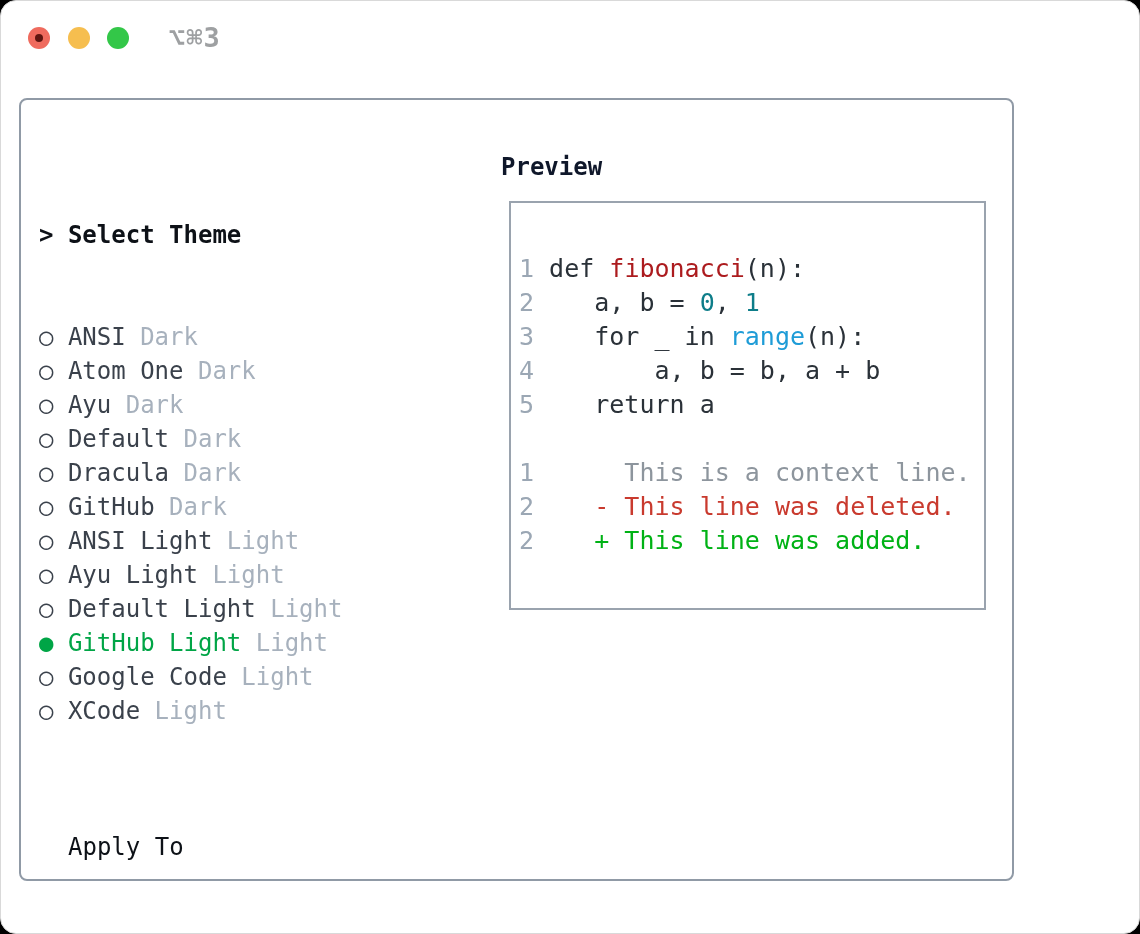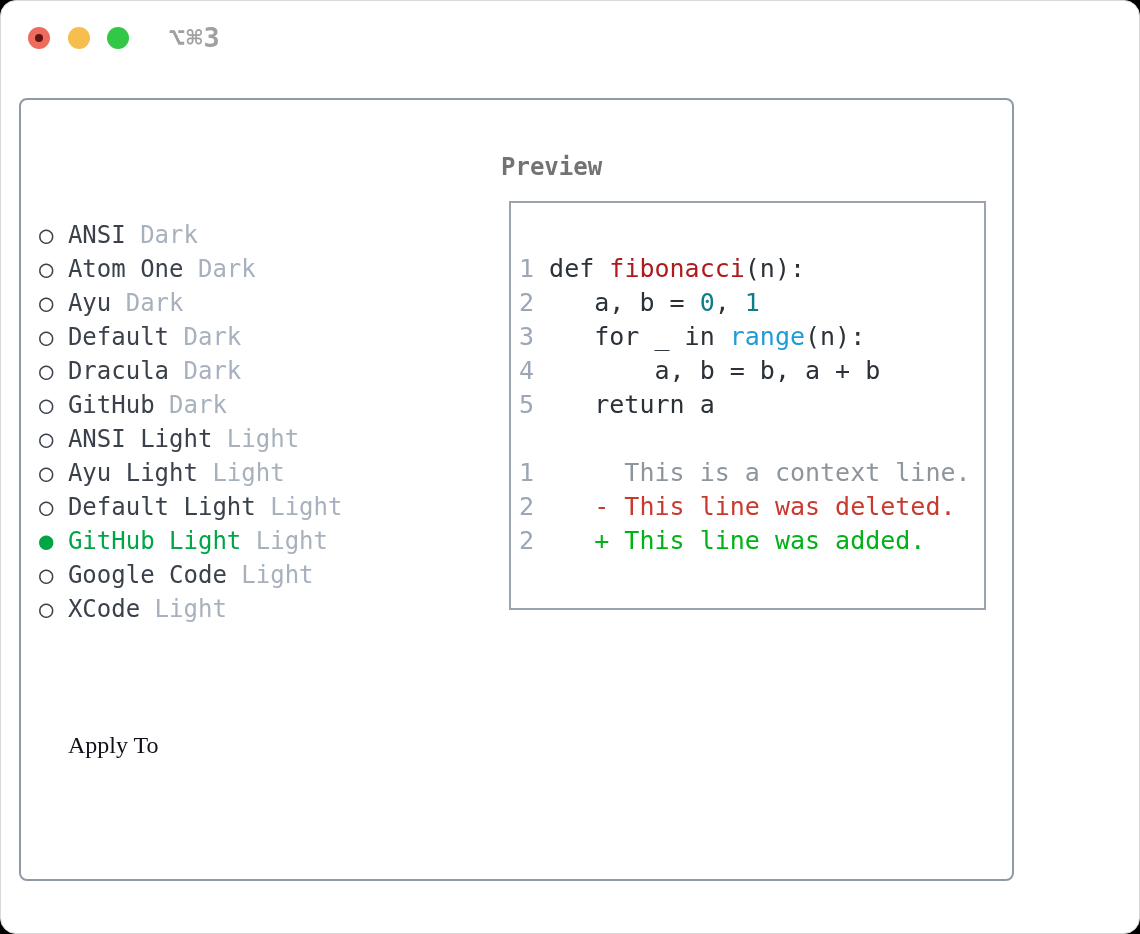--- a/index.html
+++ b/index.html
@@ -31,26 +31,27 @@
   <div class="titlebar">
     <div class="tl tl-red" style="background: rgb(239, 107, 94);"></div>
     <div class="tl tl-yellow" style="background: rgb(246, 190, 79);"></div>
     <div class="tl tl-green" style="background: rgb(51, 199, 72);"></div>
     <div class="shortcut" style="color: rgb(158, 160, 162);">⌥⌘3</div>
   </div>
 
   <div class="panel" style="border-color: rgb(144, 154, 166);">
 
     <div class="leftcol">
+      <div class="lrow bold" style="color: rgb(13, 17, 23);"><span>&gt;</span><span> </span><span>Select Theme</span></div>
       <div id="theme-list"><div class="lrow"><span style="color: rgb(58, 65, 75);">○ </span><span style="color: rgb(58, 65, 75);">ANSI</span><span style="color: rgb(167, 177, 189);"> Dark</span></div><div class="lrow"><span style="color: rgb(58, 65, 75);">○ </span><span style="color: rgb(58, 65, 75);">Atom One</span><span style="color: rgb(167, 177, 189);"> Dark</span></div><div class="lrow"><span style="color: rgb(58, 65, 75);">○ </span><span style="color: rgb(58, 65, 75);">Ayu</span><span style="color: rgb(167, 177, 189);"> Dark</span></div><div class="lrow"><span style="color: rgb(58, 65, 75);">○ </span><span style="color: rgb(58, 65, 75);">Default</span><span style="color: rgb(167, 177, 189);"> Dark</span></div><div class="lrow"><span style="color: rgb(58, 65, 75);">○ </span><span style="color: rgb(58, 65, 75);">Dracula</span><span style="color: rgb(167, 177, 189);"> Dark</span></div><div class="lrow"><span style="color: rgb(58, 65, 75);">○ </span><span style="color: rgb(58, 65, 75);">GitHub</span><span style="color: rgb(167, 177, 189);"> Dark</span></div><div class="lrow"><span style="color: rgb(58, 65, 75);">○ </span><span style="color: rgb(58, 65, 75);">ANSI Light</span><span style="color: rgb(167, 177, 189);"> Light</span></div><div class="lrow"><span style="color: rgb(58, 65, 75);">○ </span><span style="color: rgb(58, 65, 75);">Ayu Light</span><span style="color: rgb(167, 177, 189);"> Light</span></div><div class="lrow"><span style="color: rgb(58, 65, 75);">○ </span><span style="color: rgb(58, 65, 75);">Default Light</span><span style="color: rgb(167, 177, 189);"> Light</span></div><div class="lrow"><span style="color: rgb(0, 165, 70);">● </span><span style="color: rgb(0, 165, 70);">GitHub Light</span><span style="color: rgb(167, 177, 189);"> Light</span></div><div class="lrow"><span style="color: rgb(58, 65, 75);">○ </span><span style="color: rgb(58, 65, 75);">Google Code</span><span style="color: rgb(167, 177, 189);"> Light</span></div><div class="lrow"><span style="color: rgb(58, 65, 75);">○ </span><span style="color: rgb(58, 65, 75);">XCode</span><span style="color: rgb(167, 177, 189);"> Light</span></div></div>
-      <div class="lrow indent2 mt1" style="color: rgb(13, 17, 23); font-family: Liberation Serif, serif;">Apply To</div>
+      <div class="lrow indent2 mt1" style="color: rgb(13, 17, 23);">Apply To</div>
       <div id="apply-list"><div class="lrow"></div></div>
       
     </div>
 
-    <div class="preview-title" style="color: #737373;">Preview</div>
+    <div class="preview-title" style="color: #0f172a;">Preview</div>
 
     <div class="pbox" style="border-color: rgb(154, 163, 174);">
       <div class="pcode" id="preview-code"><div class="pline"><span style="color: rgb(155, 167, 180);">1</span><span style="color: rgb(42, 49, 56);"> def </span><span style="color: rgb(172, 27, 30);">fibonacci</span><span style="color: rgb(42, 49, 56);">(n):</span></div><div class="pline"><span style="color: rgb(155, 167, 180);">2</span><span style="color: rgb(42, 49, 56);">    a, b = </span><span style="color: rgb(13, 125, 137);">0</span><span style="color: rgb(42, 49, 56);">, </span><span style="color: rgb(13, 125, 137);">1</span></div><div class="pline"><span style="color: rgb(155, 167, 180);">3</span><span style="color: rgb(42, 49, 56);">    for _ in </span><span style="color: rgb(30, 156, 215);">range</span><span style="color: rgb(42, 49, 56);">(n):</span></div><div class="pline"><span style="color: rgb(155, 167, 180);">4</span><span style="color: rgb(42, 49, 56);">        a, b = b, a + b</span></div><div class="pline"><span style="color: rgb(155, 167, 180);">5</span><span style="color: rgb(42, 49, 56);">    return a</span></div><div class="pline"></div><div class="pline"><span style="color: rgb(155, 167, 180);">1</span><span style="color: rgb(141, 149, 157);">      This is a context line.</span></div><div class="pline"><span style="color: rgb(155, 167, 180);">2</span><span style="color: rgb(201, 58, 46);">    - This line was deleted.</span></div><div class="pline"><span style="color: rgb(155, 167, 180);">2</span><span style="color: rgb(0, 178, 21);">    + This line was added.</span></div></div>
     </div>
 
   </div>
 </div>
 
 </body></html>

